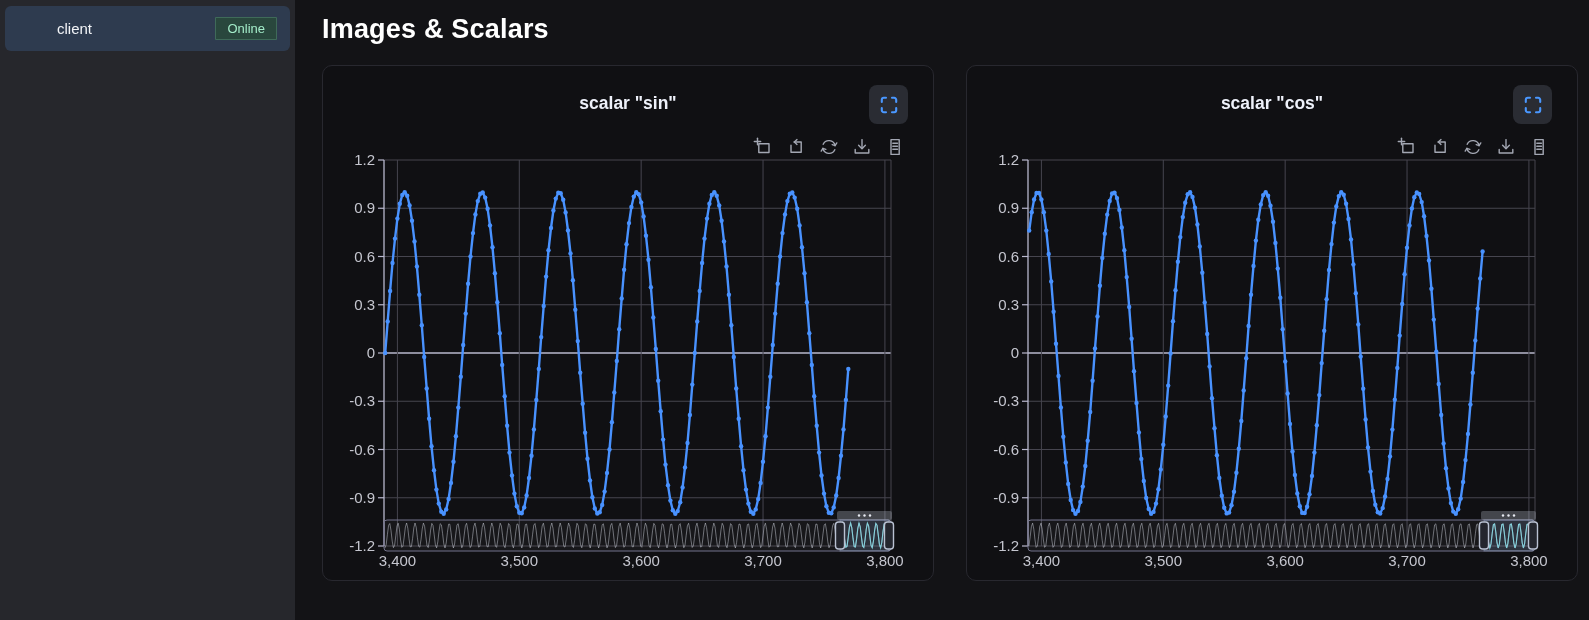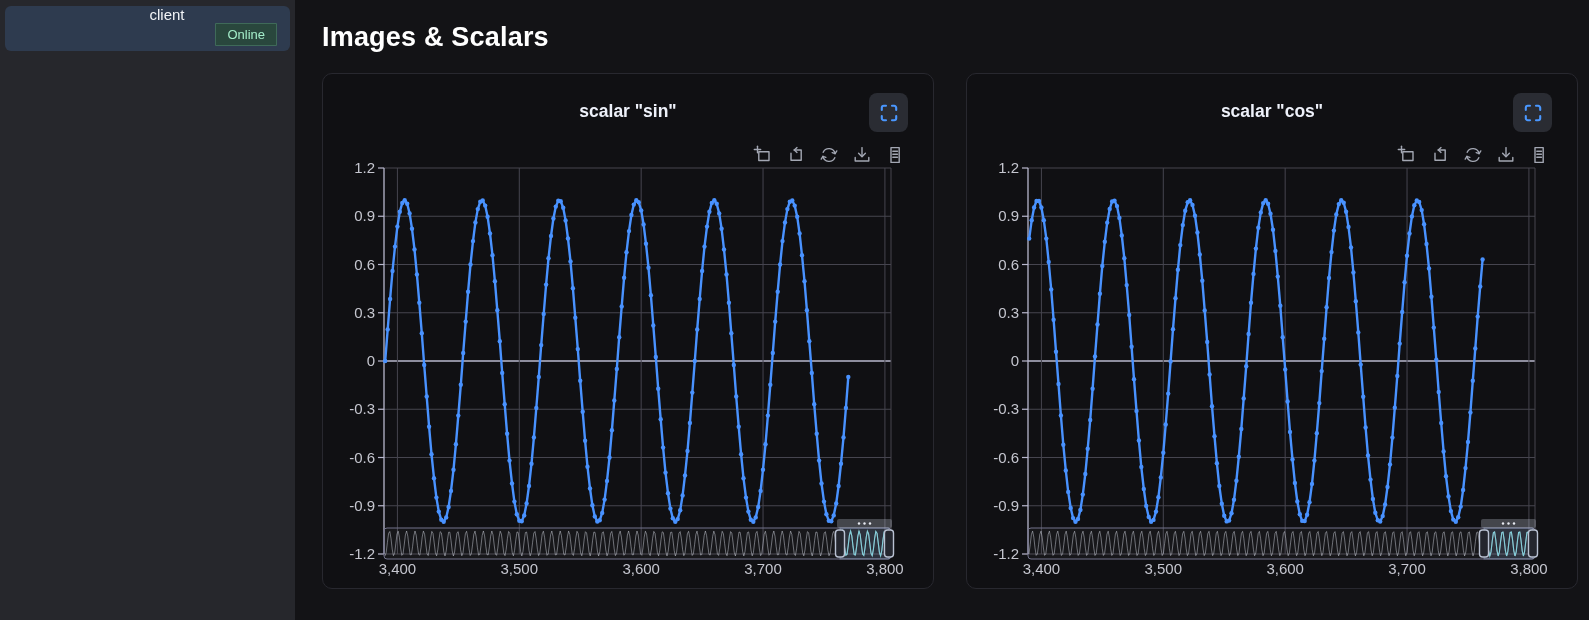--- a/index.html
+++ b/index.html
@@ -12,31 +12,30 @@
   }
   
   .sidebar {
     width:295px; height:620px; background:#26272c; flex:0 0 auto;
     padding:6px 5px;
   }
   .client-item {
     height:45px; background:#2e3b4f; border-radius:6px;
     display:flex; align-items:center; padding:0 13px 0 52px;
     cursor:pointer;
-    flex-direction:column;
   }
   .client-label { font-size:15px; color:#f2f4f7; }
   .status-badge {
     margin-left:auto; background:#29473d; color:#a3ecc9;
     border:1px solid rgba(130,210,175,0.25);
     font-size:13px; padding:3px 11px; border-radius:1px;
   }
   
   .main { flex:1; padding:14px 0 0 27px; }
-  .page-title { font-size:27px; font-weight:700; color:#ffffff; letter-spacing:0.2px;margin-top:8px; }
+  .page-title { font-size:27px; font-weight:700; color:#ffffff; letter-spacing:0.2px; }
   .cards { display:flex; gap:32px; margin-top:20px; }
   .card {
     width:612px; height:516px; background:#101013;
     border:1px solid #28282f; border-radius:10px;
     position:relative; flex:0 0 auto;
   }
   .card-header { height:70px; position:relative; }
   .card-title {
     text-align:center; padding-top:27px;
     font-size:17.5px; font-weight:700; color:#eef1fa;

